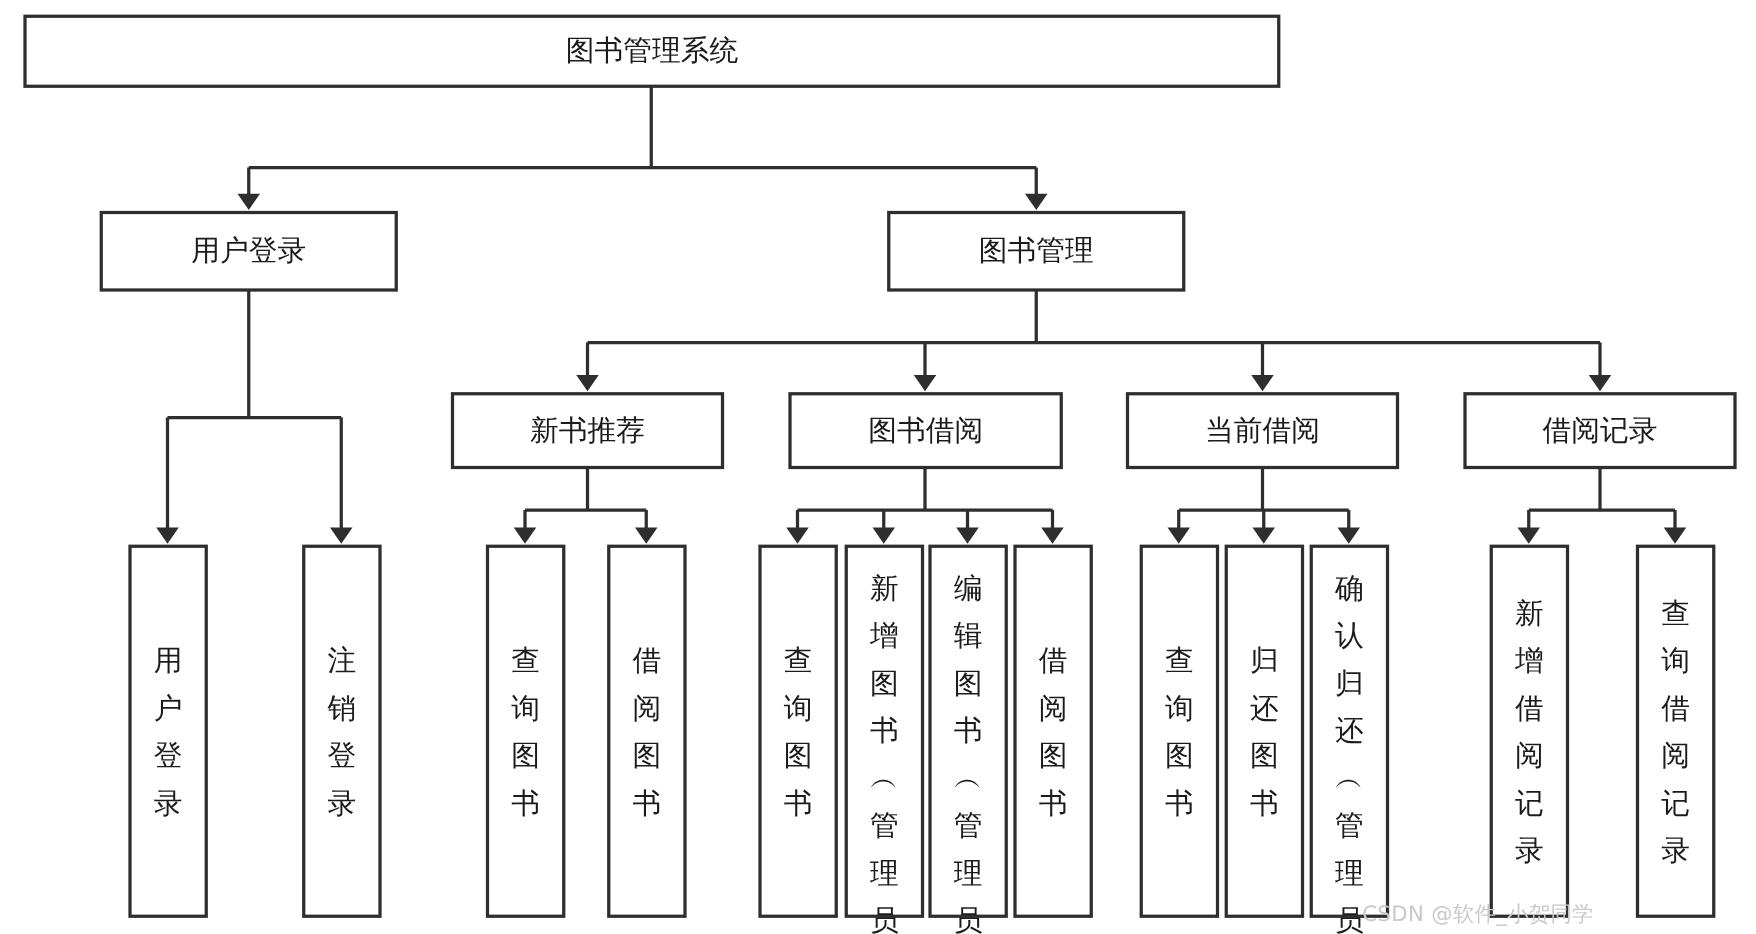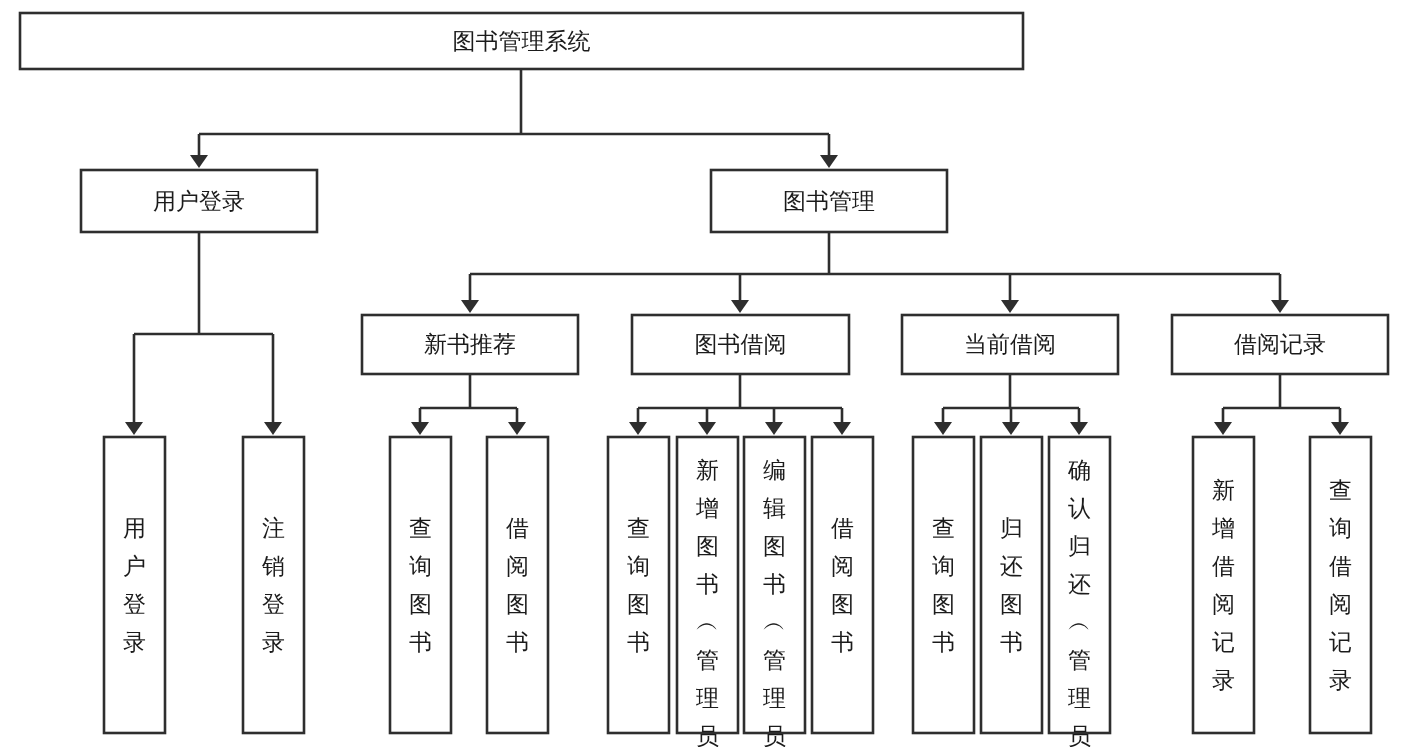--- a/index.html
+++ b/index.html
@@ -205,13 +205,14 @@
         <g>
           <rect x="1193" y="437" width="61" height="296" class="node-rect"></rect>
           <text x="1223.5" y="498.36" class="node-label-vert"><tspan x="1223.5" dy="0">新</tspan><tspan x="1223.5" dy="38">增</tspan><tspan x="1223.5" dy="38">借</tspan><tspan x="1223.5" dy="38">阅</tspan><tspan x="1223.5" dy="38">记</tspan><tspan x="1223.5" dy="38">录</tspan></text>
         </g>
         <g>
           <rect x="1310" y="437" width="61" height="296" class="node-rect"></rect>
           <text x="1340.5" y="498.36" class="node-label-vert"><tspan x="1340.5" dy="0">查</tspan><tspan x="1340.5" dy="38">询</tspan><tspan x="1340.5" dy="38">借</tspan><tspan x="1340.5" dy="38">阅</tspan><tspan x="1340.5" dy="38">记</tspan><tspan x="1340.5" dy="38">录</tspan></text>
         </g>
       </g>
   </svg>
+  <div class="watermark">CSDN @软件_小贺同学</div>
 </div>
 
 </body></html>

